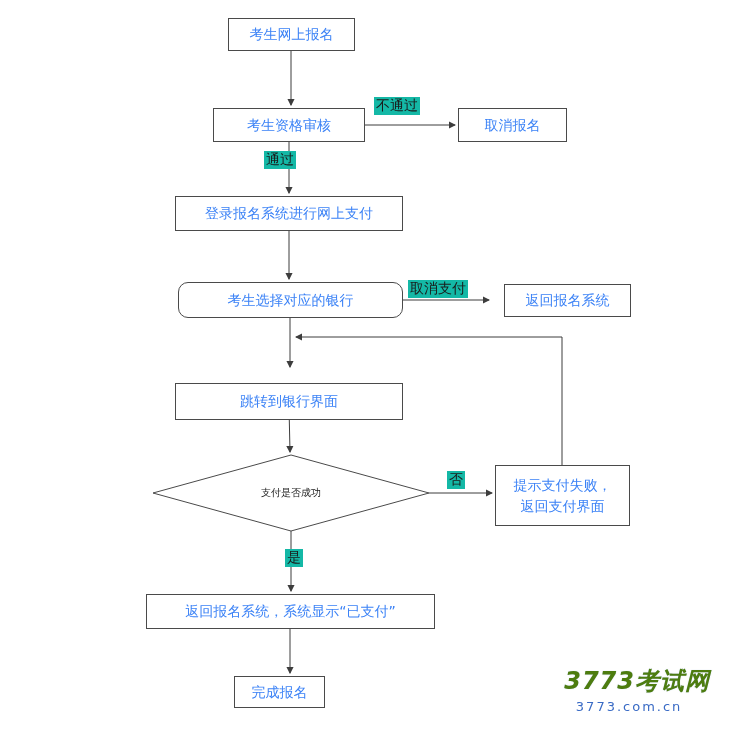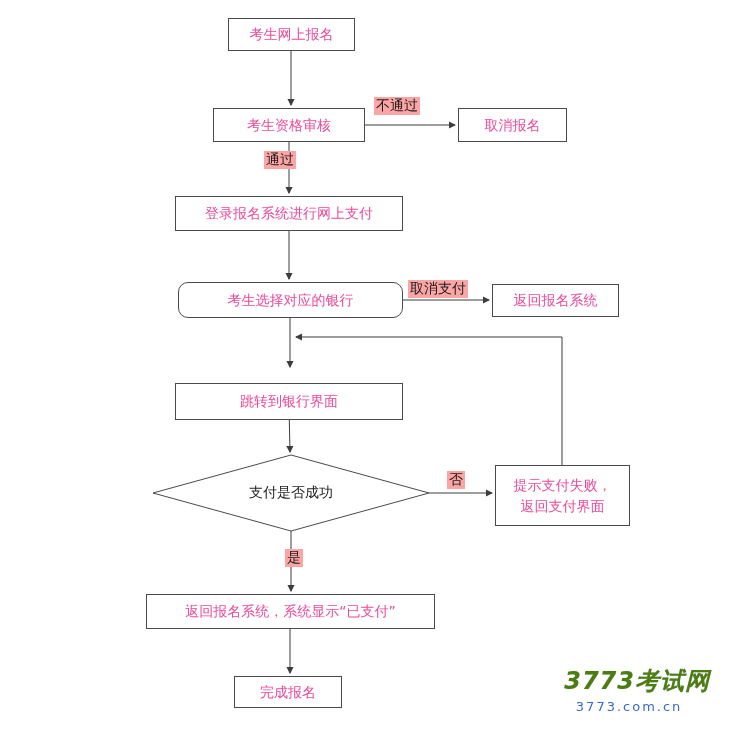--- a/index.html
+++ b/index.html
@@ -25,40 +25,40 @@
   .node {
     position: absolute;
     border: 1px solid #4a4a4a;
     background: #ffffff;
     display: flex;
     align-items: center;
     justify-content: center;
     text-align: center;
     font-size: 14px;
     line-height: 1.45;
-    color: #ec4899;
+    color: #3b82f6;
     z-index: 2;
     padding: 2px 4px;
   }
   .node.multiline { white-space: pre-line; }
   .diamond-label {
     position: absolute;
     z-index: 2;
-    font-size: 14px;
+    font-size: 10px;
     display: flex;
     align-items: center;
     justify-content: center;
     color: #1a1a1a;
   }
   .edge-label {
     position: absolute;
     z-index: 3;
     font-size: 14px;
     color: #1a1a1a;
-    background: #fca5a5;
+    background: #14b8a6;
     padding: 0 2px;
     white-space: nowrap;
   }
   .watermark {
     position: absolute;
     right: 20px;
     bottom: 18px;
     text-align: center;
     z-index: 2;
   }
@@ -108,32 +108,32 @@
   <div class="node" style="left:228px; top:18px;  width:127px; height:33px;">考生网上报名</div>
 
   <div class="node" style="left:213px; top:108px; width:152px; height:34px;">考生资格审核</div>
 
   <div class="node" style="left:458px; top:108px; width:109px; height:34px;">取消报名</div>
 
   <div class="node" style="left:175px; top:196px; width:228px; height:35px;">登录报名系统进行网上支付</div>
 
   <div class="node" style="left:178px; top:282px; width:225px; height:36px;border-radius:10px;">考生选择对应的银行</div>
 
-  <div class="node" style="left:492px; top:284px; width:127px; height:33px;">返回报名系统</div>
+  <div class="node" style="left:504px; top:284px; width:127px; height:33px;">返回报名系统</div>
 
   <div class="node" style="left:175px; top:370px; width:228px; height:37px;margin-top:13px;">跳转到银行界面</div>
 
   <div class="diamond-label" style="left:221px; top:480px; width:140px; height:26px;">支付是否成功</div>
 
   <div class="node multiline" style="left:495px; top:465px; width:135px; height:61px;">提示支付失败，
 返回支付界面</div>
 
   <div class="node" style="left:146px; top:594px; width:289px; height:35px;">返回报名系统，系统显示“已支付”</div>
 
-  <div class="node" style="left:234px; top:676px; width:108px; height:32px;">完成报名</div>
+  <div class="node" style="left:234px; top:676px; width:91px; height:32px;">完成报名</div>
 
   <div class="edge-label" style="left:374px; top:97px;">不通过</div>
 
   <div class="edge-label" style="left:264px; top:151px;">通过</div>
 
   <div class="edge-label" style="left:408px; top:280px;">取消支付</div>
 
   <div class="edge-label" style="left:447px; top:471px;">否</div>
 
   <div class="edge-label" style="left:285px; top:549px;">是</div>

